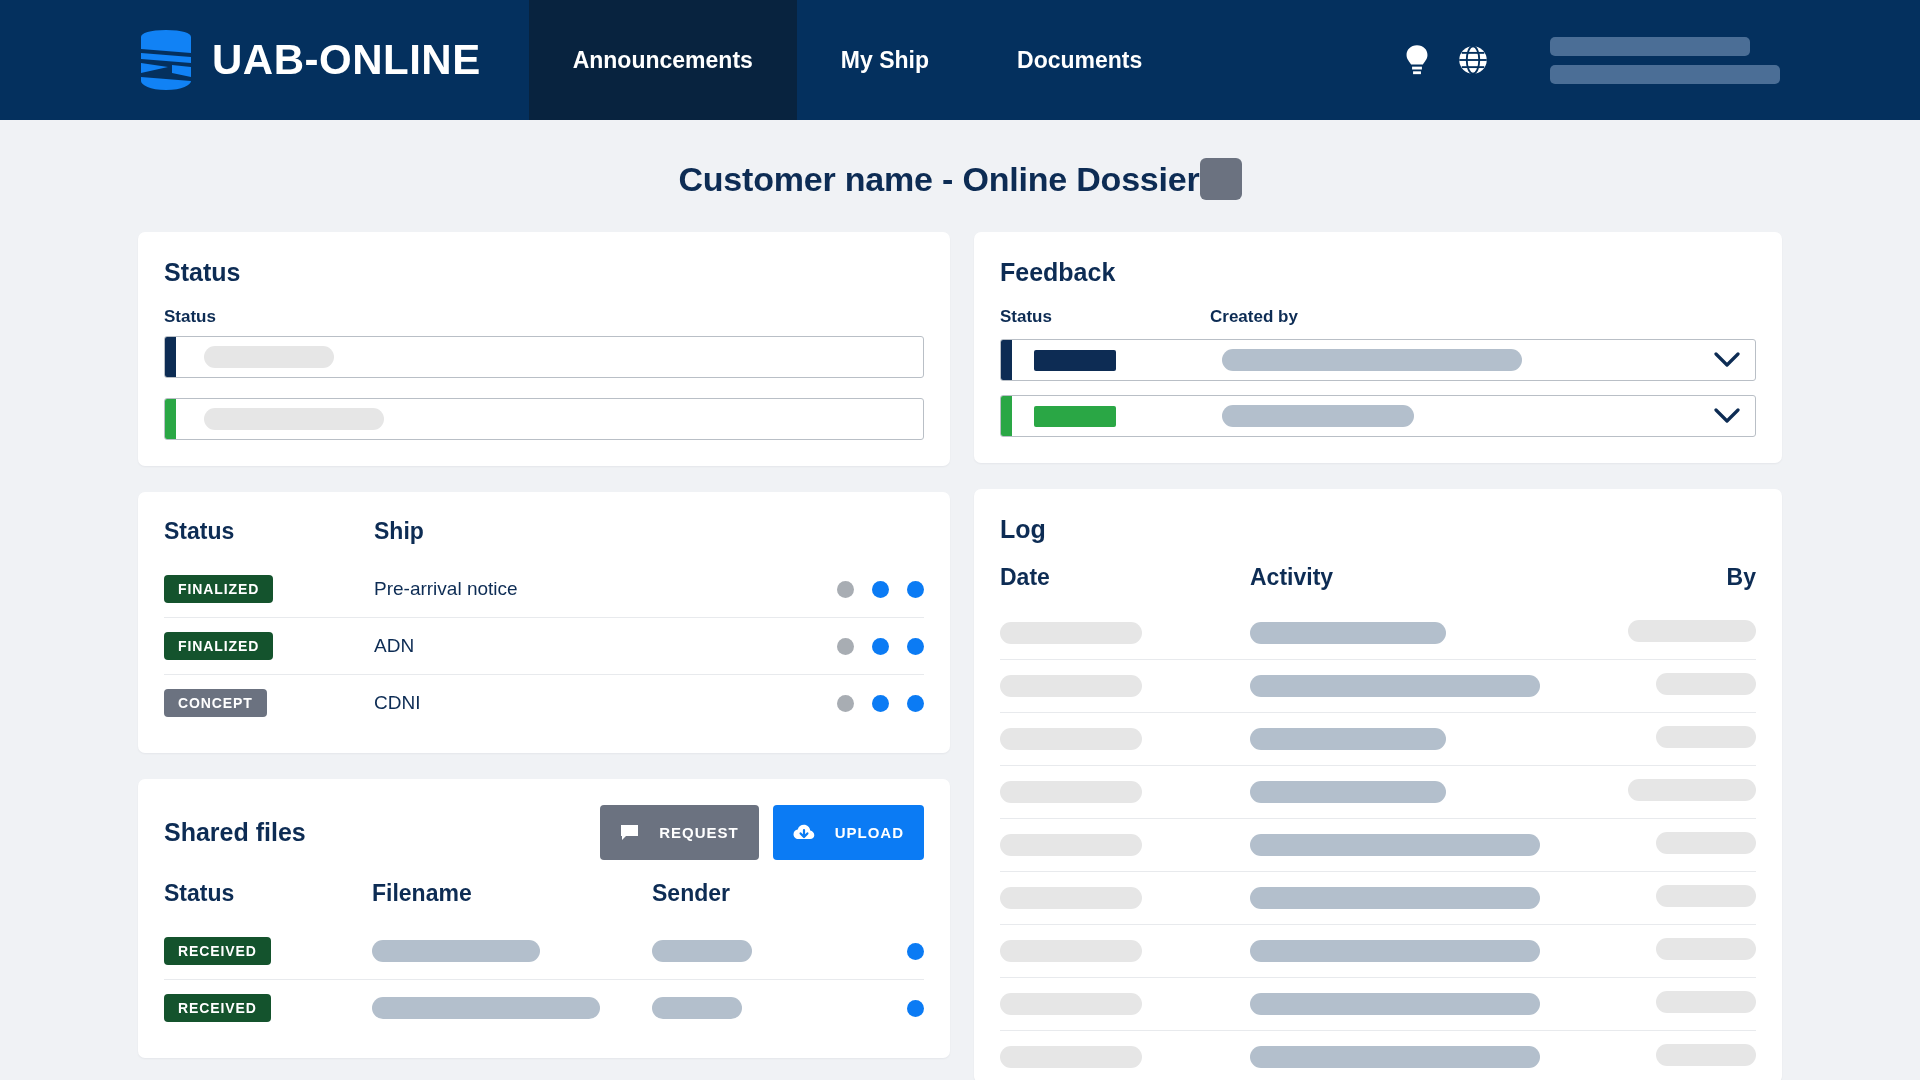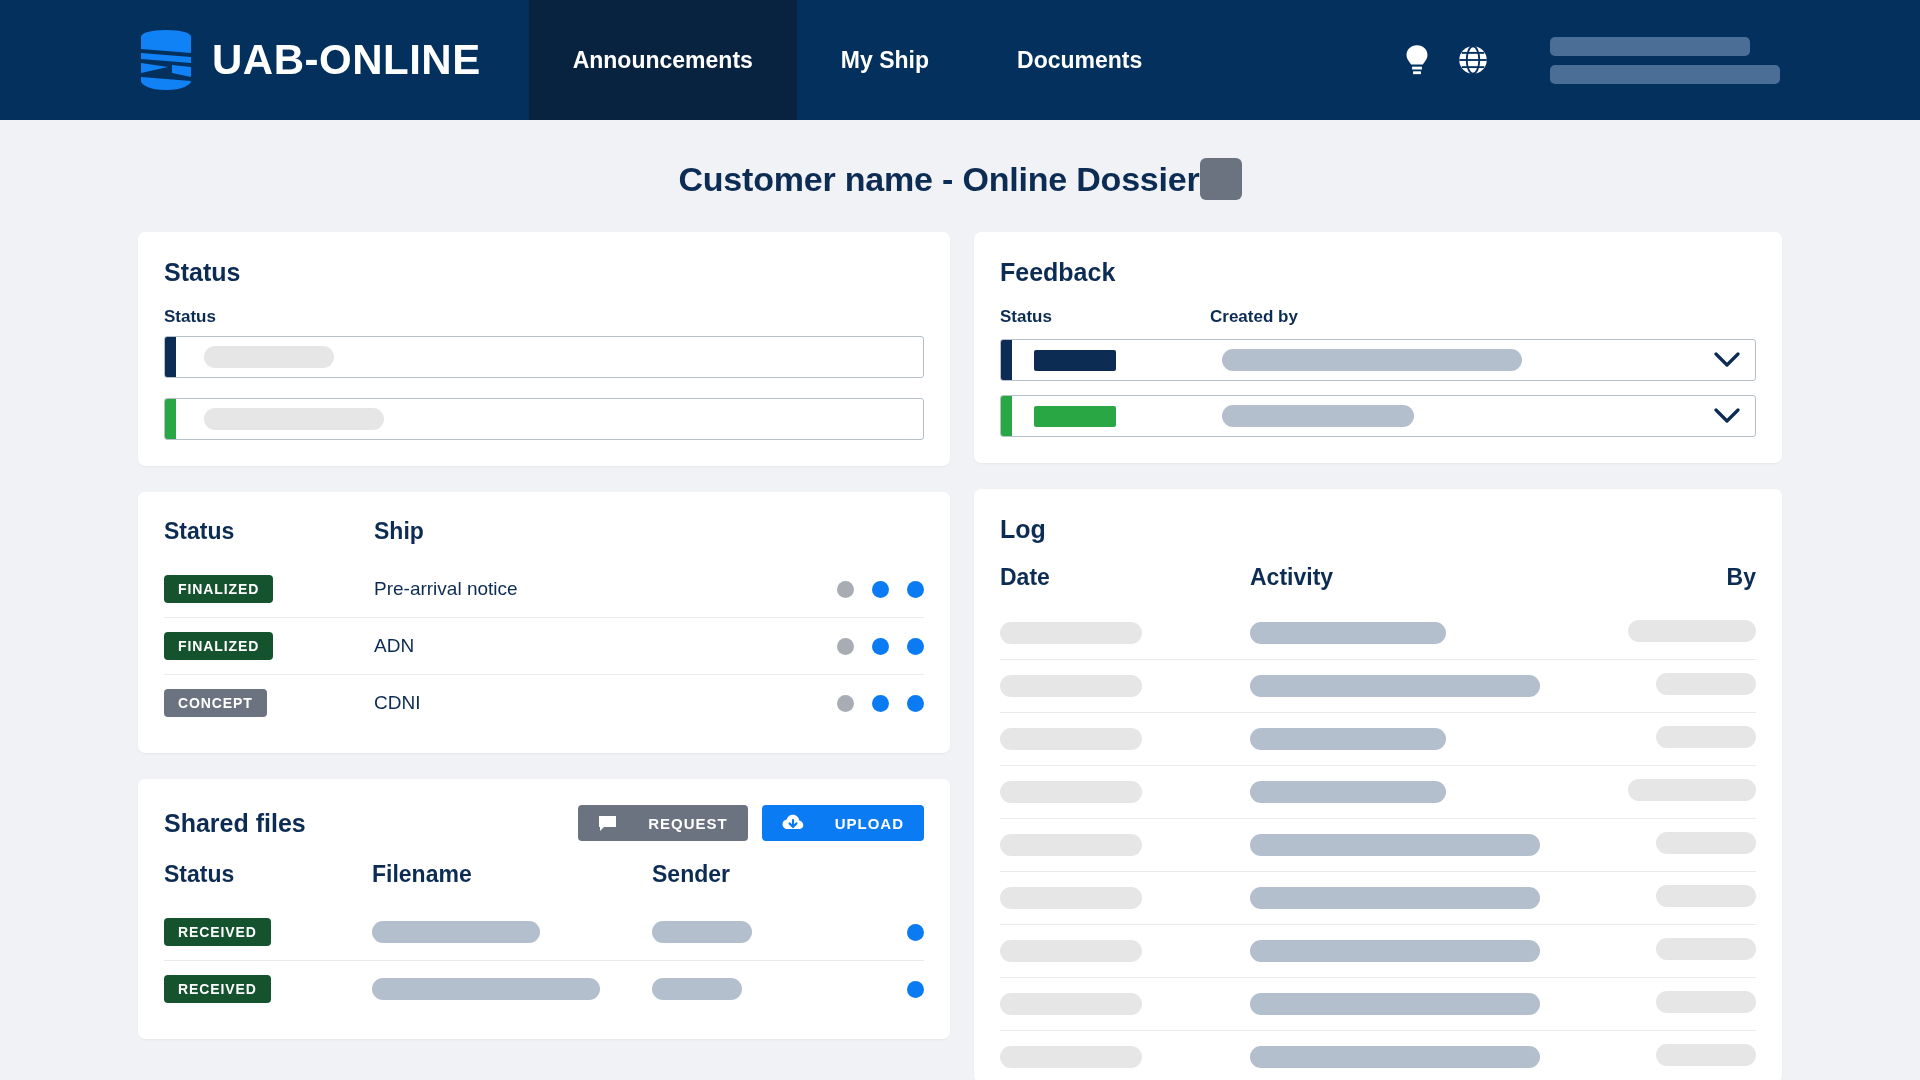--- a/index.html
+++ b/index.html
@@ -171,22 +171,22 @@
     display: flex;
     align-items: center;
     gap: 16px;
     margin-bottom: 20px;
   }
   .card-head-row .card-title { margin-bottom: 0; }
   .head-btns { margin-left: auto; display: flex; gap: 14px; }
   .btn {
     display: flex;
     align-items: center;
-    gap: 31px;
-    height: 36px;
+    gap: 20px;
+    height: 55px;
     padding: 0 20px;
     border: none;
     border-radius: 4px;
     color: #ffffff;
     font-size: 15px;
     font-weight: 700;
     letter-spacing: 1px;
     cursor: pointer;
     font-family: "Liberation Sans", sans-serif;
   }

